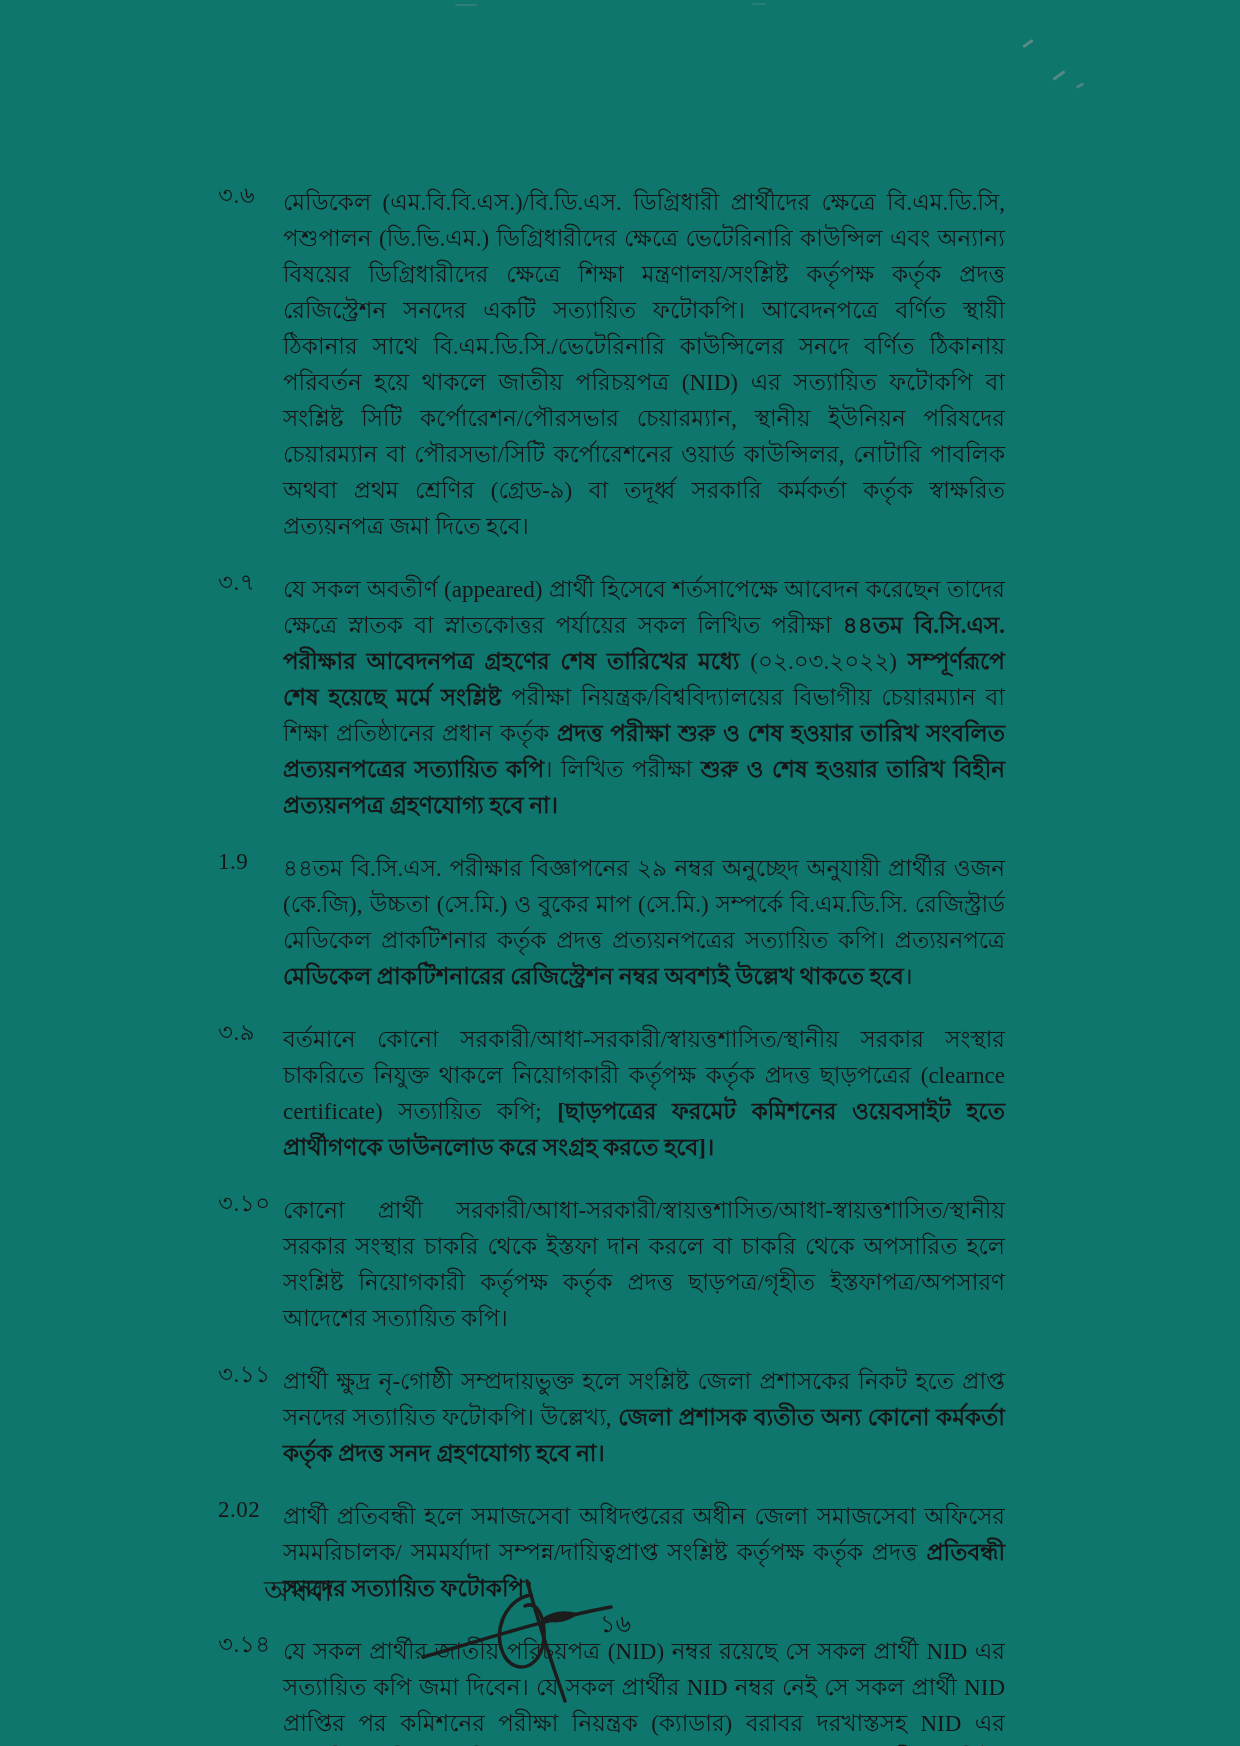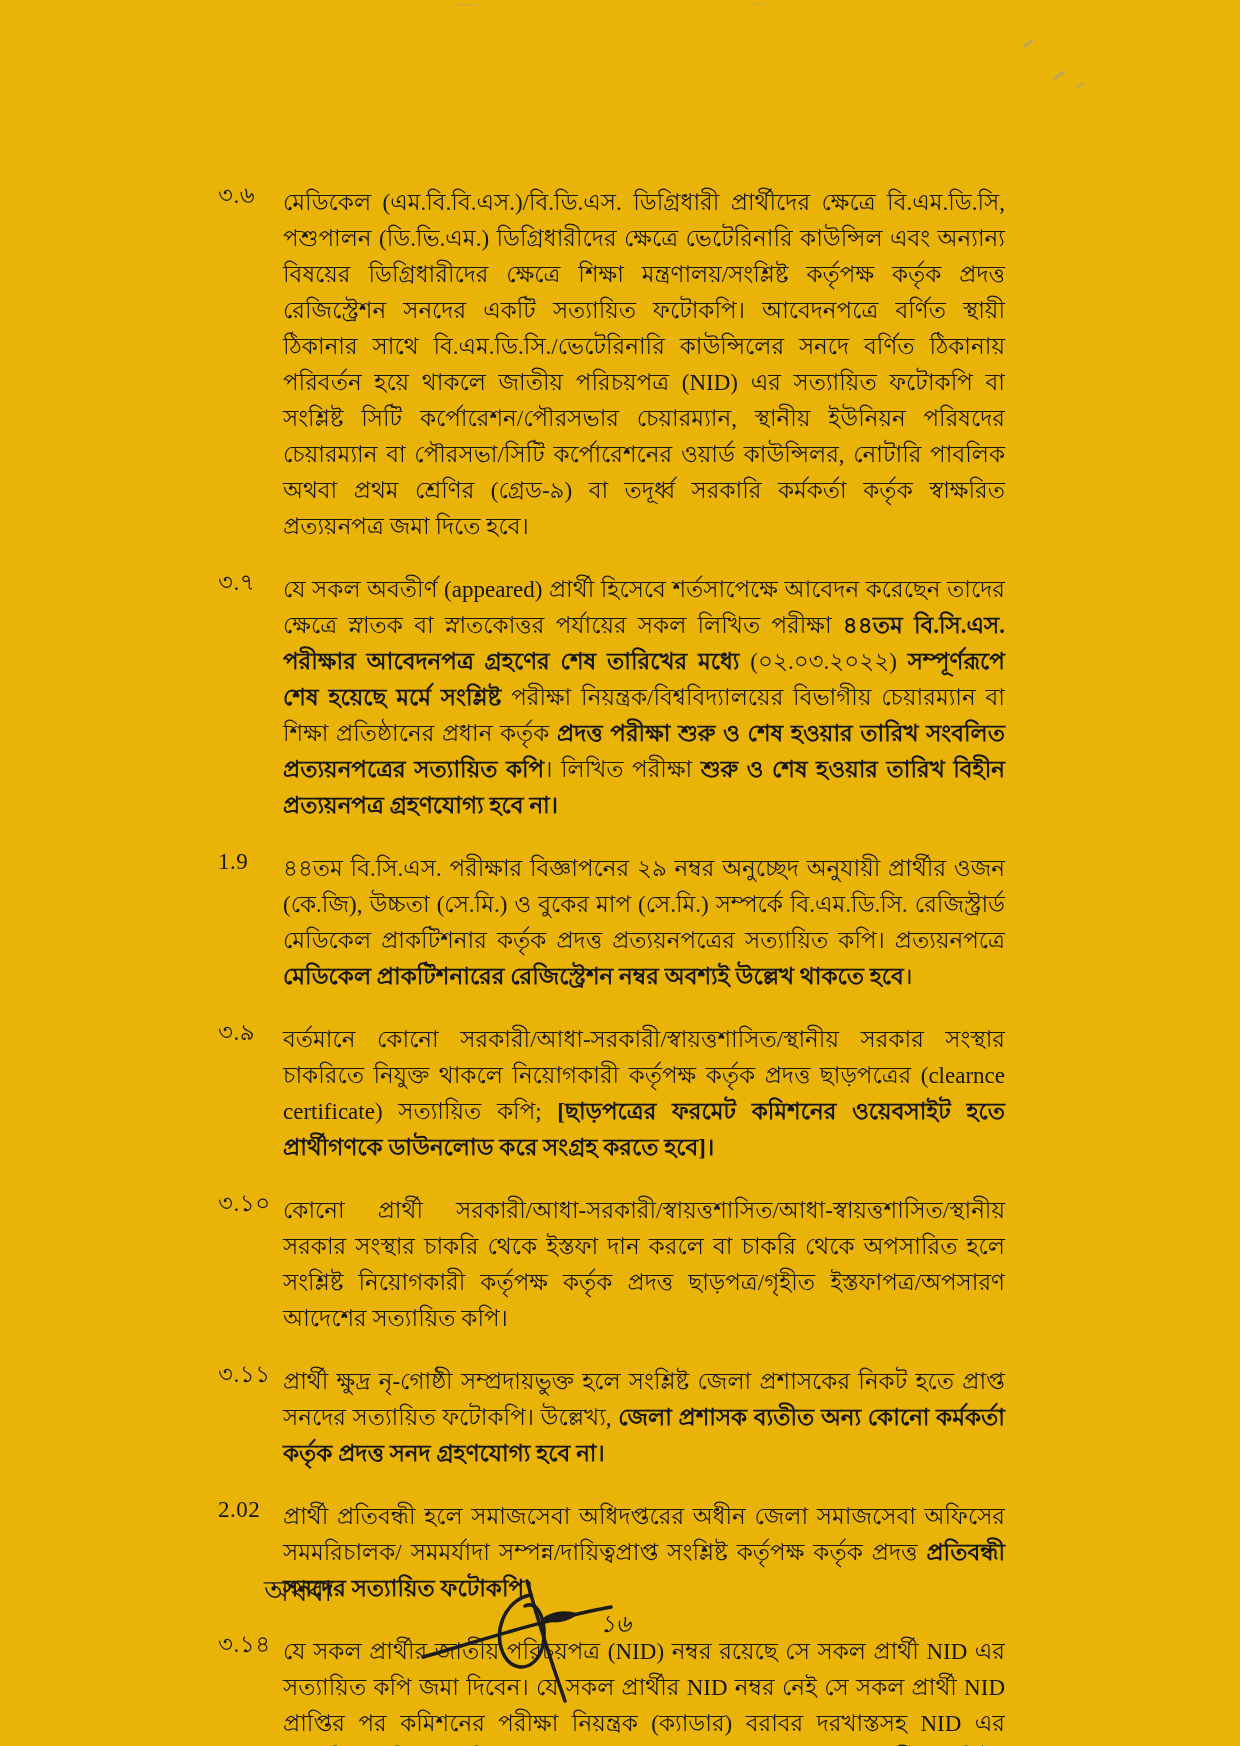--- a/index.html
+++ b/index.html
@@ -4,21 +4,21 @@
 <style>
   html, body { margin:0; padding:0; }
   body {
     width:1240px; height:1746px;
     background:#ffffff;
     font-family:"Liberation Serif","DejaVu Serif","DejaVu Sans",serif;
     color:#161616;
     position:relative;
     overflow:hidden;
   }
-  .page { position:absolute; inset:0; background:#eab308; }
+  .page { position:absolute; inset:0; background:#0f766e; }
 
   .content {
     position:absolute;
     left:218px; top:178px;
     width:794px;
     font-size:23px;
     line-height:36px;
   }
   .row { display:flex; margin-bottom:13px; }
   .num { width:58px; flex:none; letter-spacing:.5px; }
@@ -35,21 +35,20 @@
 
   .signature {
     position:absolute;
     left:415px; top:1575px;
     width:210px; height:130px;
   }
   .page-number {
     position:absolute;
     left:600px; top:1605px;
     font-size:24px;
-    font-style:italic;
   }
 
   .artifact { position:absolute; background:#9a9a9a; border-radius:1px; }
   .a1 { left:1022px; top:42px;  width:12px; height:3px; transform:rotate(-35deg); opacity:.55; }
   .a2 { left:1052px; top:74px;  width:14px; height:3px; transform:rotate(-35deg); opacity:.5; }
   .a3 { left:1076px; top:84px;  width:8px;  height:3px; transform:rotate(-30deg); opacity:.4; }
   .a4 { left:455px;  top:4px;   width:22px; height:2px; opacity:.25; }
   .a5 { left:752px;  top:3px;   width:14px; height:2px; opacity:.2; }
 </style>
 </head>

